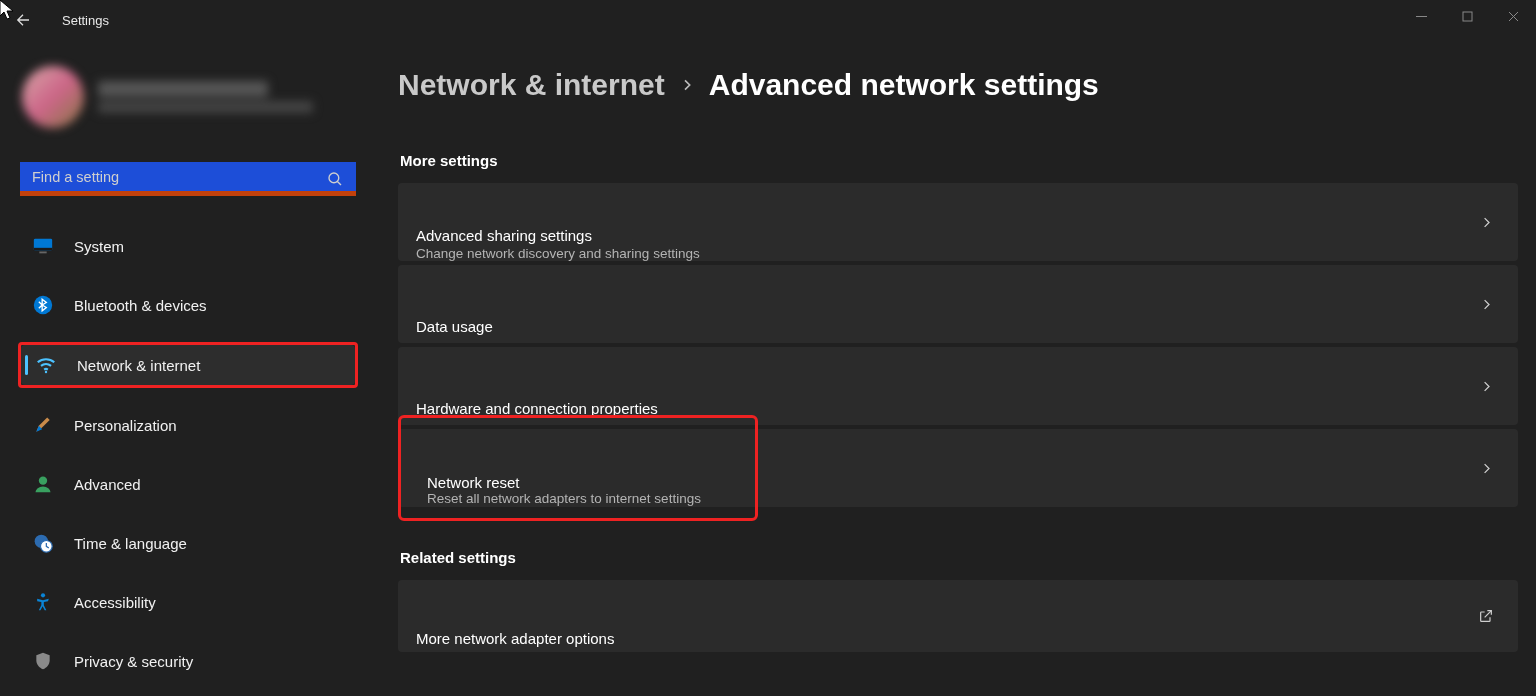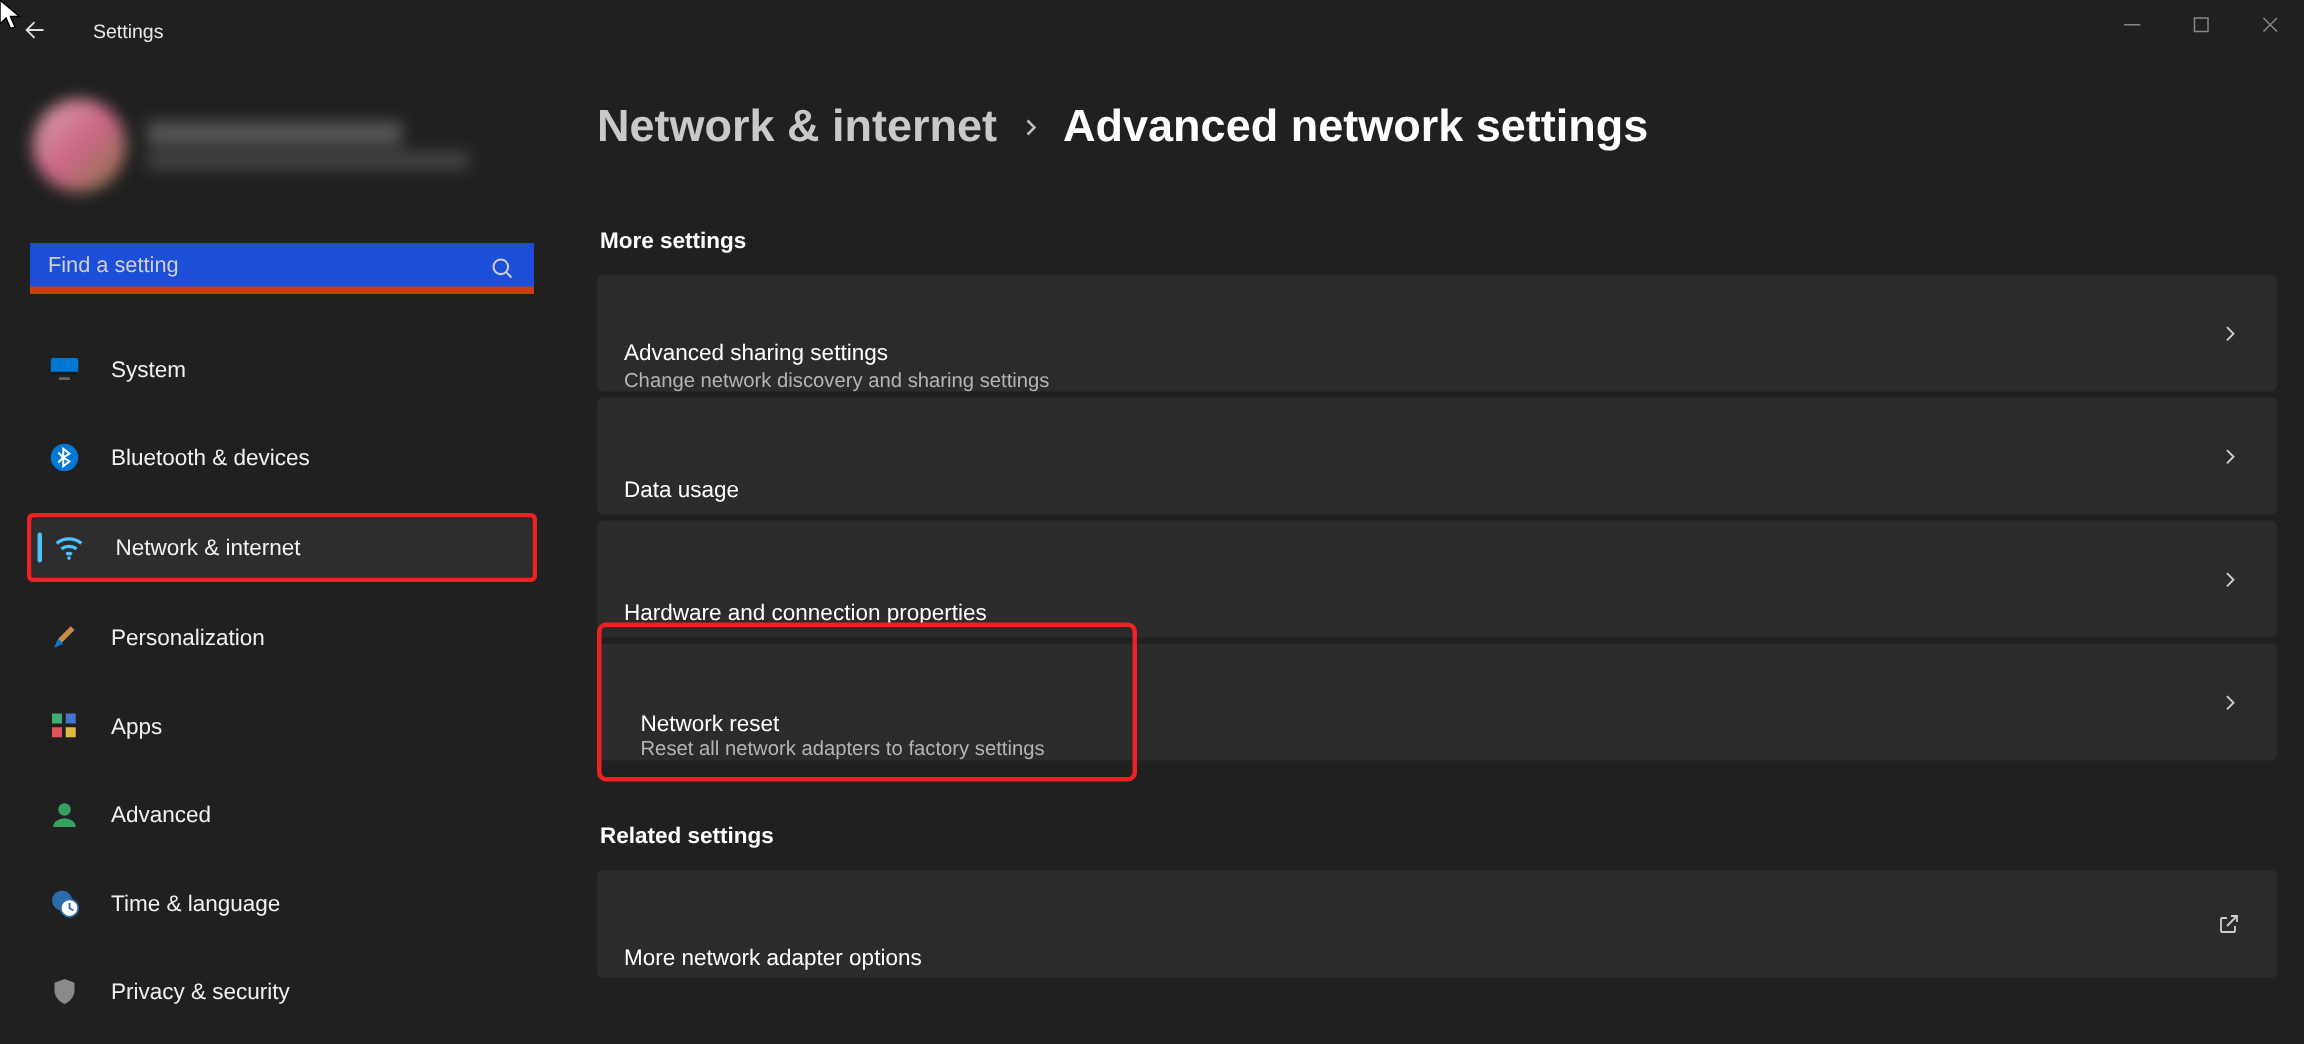--- a/index.html
+++ b/index.html
@@ -140,31 +140,20 @@
       <div class="nav-item">
         <span class="ico">
           <svg width="20" height="20" viewBox="0 0 24 24">
               <path d="M4 20l3-7 10-10 3 3-10 10z" fill="#c98b4a"></path>
               <path d="M4 20l3-7 4 4z" fill="#0078d4"></path>
             </svg>
         </span>
         <span>Personalization</span>
       </div>
 
-      <div class="nav-item">
-        <span class="ico">
-          <svg width="20" height="20" viewBox="0 0 24 24">
-              <rect x="2" y="2" width="8" height="8" fill="#4a7"></rect>
-              <rect x="13" y="2" width="8" height="8" fill="#47c"></rect>
-              <rect x="2" y="13" width="8" height="8" fill="#d55"></rect>
-              <rect x="13" y="13" width="8" height="8" fill="#db4"></rect>
-            </svg>
-        </span>
-        <span>Apps</span>
-      </div>
 
       <div class="nav-item">
         <span class="ico">
           <svg width="20" height="20" viewBox="0 0 24 24">
               <circle cx="12" cy="8" r="5" fill="#39a160"></circle>
               <path d="M3 22a9 7 0 0118 0z" fill="#39a160"></path>
             </svg>
         </span>
         <span>Advanced</span>
       </div>
@@ -173,20 +162,29 @@
         <span class="ico">
           <svg width="20" height="20" viewBox="0 0 24 24">
               <circle cx="10" cy="10" r="8" fill="#2c6bb0"></circle>
               <circle cx="16" cy="16" r="7" fill="#fff" stroke="#2c6bb0" stroke-width="1.4"></circle>
               <path d="M16 12v4l3 2" stroke="#2c6bb0" stroke-width="1.5" fill="none"></path>
             </svg>
         </span>
         <span>Time &amp; language</span>
       </div>
 
+      <div class="nav-item">
+        <span class="ico">
+          <svg width="20" height="20" viewBox="0 0 24 24" fill="#0a84d6">
+              <circle cx="12" cy="4" r="2.5"></circle>
+              <path d="M5 8l7 2 7-2-1 3-5 1v4l3 6h-2l-2.5-5-2.5 5h-2l3-6v-4l-5-1z"></path>
+            </svg>
+        </span>
+        <span>Accessibility</span>
+      </div>
 
       <div class="nav-item">
         <span class="ico">
           <svg width="20" height="20" viewBox="0 0 24 24">
               <path d="M12 2l8 3v6c0 5-3.5 9-8 11-4.5-2-8-6-8-11V5z" fill="#8a8a8a"></path>
             </svg>
         </span>
         <span>Privacy &amp; security</span>
       </div>
     </div>
@@ -237,21 +235,21 @@
           <svg width="15" height="15" viewBox="0 0 24 24" fill="none" stroke="#cfcfcf" stroke-width="2">
               <path d="M9 5l7 7-7 7"></path>
             </svg>
         </span>
       </div>
 
       <div class="card" style="padding:0;">
         <div class="hl-box" style="width:360px;padding-left:12px;">
           <div class="hl-inner">
             <div class="ttl">Network reset</div>
-            <div class="sub">Reset all network adapters to factory settings</div>
+            <div class="sub">Reset all network adapters to internet settings</div>
           </div>
         </div>
         <span class="chev" style="margin-right:24px;">
           <svg width="15" height="15" viewBox="0 0 24 24" fill="none" stroke="#cfcfcf" stroke-width="2">
               <path d="M9 5l7 7-7 7"></path>
             </svg>
         </span>
       </div>
     </div>
 

